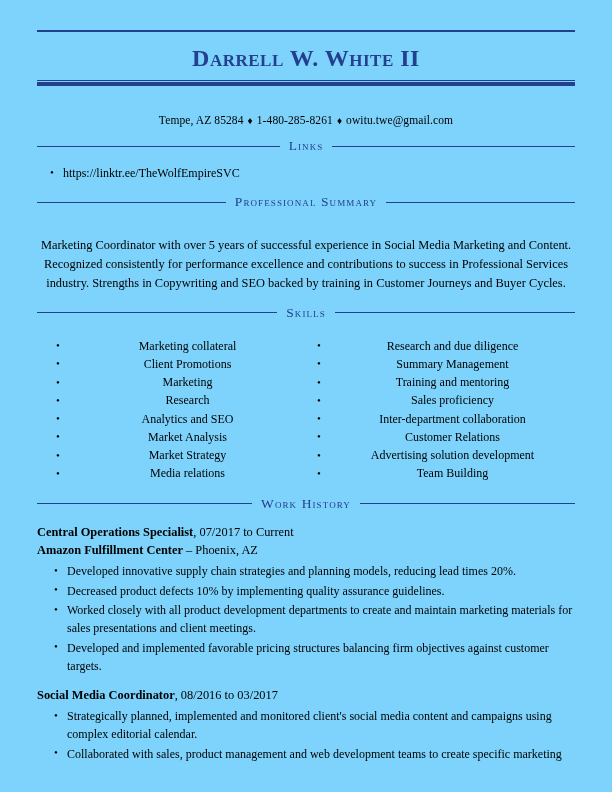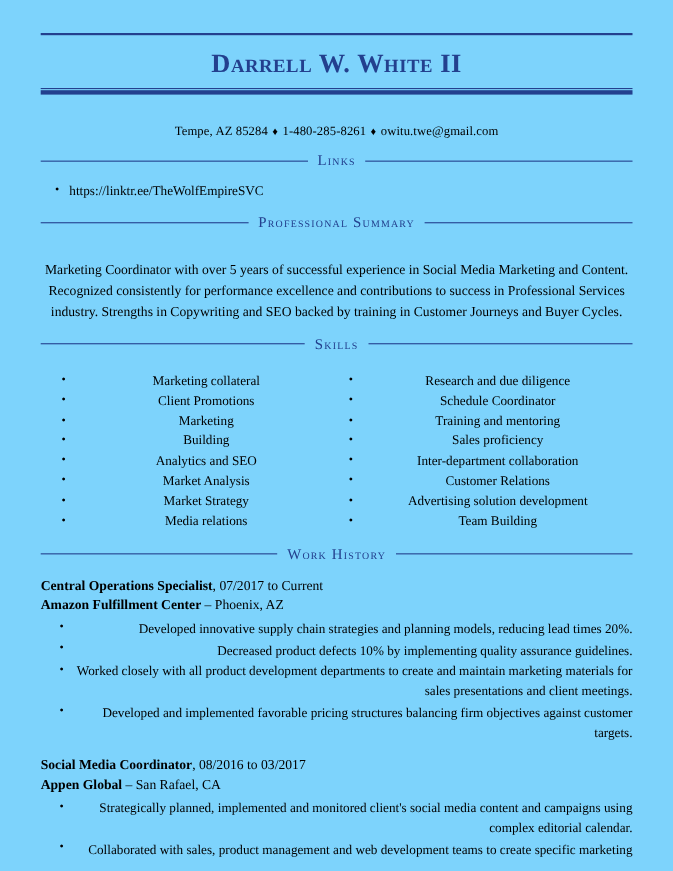--- a/index.html
+++ b/index.html
@@ -130,21 +130,21 @@
   .skills-col.right ul.bullets li::before { left: 11px; }
 
   
   .job { margin-top: 11px; }
   .job:first-of-type { margin-top: 12px; }
   .job-line {
     font-size: 12.4px;
     line-height: 1.48;
   }
   .job-line .strong { font-weight: bold; }
-  .job ul.bullets { margin-top: 3px; text-align: right; }
+  .job ul.bullets { margin-top: 3px; }
   .job ul.bullets li { padding-left: 30px; margin-bottom: 1.5px; }
   .job ul.bullets li::before { left: 17px; }
 </style>
 </head>
 <body>
 
 <div class="page">
   <div class="inner">
 
     <div class="rule-top"></div>
@@ -174,31 +174,31 @@
       <span class="line"></span>
       <span class="title">Skills</span>
       <span class="line"></span>
     </div>
     <div class="skills-wrap">
       <div class="skills-col left">
         <ul class="bullets">
           <li>Marketing collateral</li>
           <li>Client Promotions</li>
           <li>Marketing</li>
-          <li>Building</li>
+          <li>Research</li>
           <li>Analytics and SEO</li>
           <li>Market Analysis</li>
           <li>Market Strategy</li>
           <li>Media relations</li>
         </ul>
       </div>
       <div class="skills-col right">
         <ul class="bullets">
           <li>Research and due diligence</li>
-          <li>Schedule Coordinator</li>
+          <li>Summary Management</li>
           <li>Training and mentoring</li>
           <li>Sales proficiency</li>
           <li>Inter-department collaboration</li>
           <li>Customer Relations</li>
           <li>Advertising solution development</li>
           <li>Team Building</li>
         </ul>
       </div>
     </div>
 
@@ -220,23 +220,20 @@
         <li>Decreased product defects 10% by implementing quality assurance guidelines.</li>
         <li>Worked closely with all product development departments to create and maintain marketing materials for sales presentations and client meetings.</li>
         <li>Developed and implemented favorable pricing structures balancing firm objectives against customer targets.</li>
       </ul>
     </div>
 
     <div class="job">
       <div class="job-line">
         <span class="strong">Social Media Coordinator</span><span>, 08/2016 to 03/2017</span>
       </div>
-      <div class="job-line">
-        <span class="strong">Appen Global</span><span> – San Rafael, CA</span>
-      </div>
       <ul class="bullets">
         <li>Strategically planned, implemented and monitored client's social media content and campaigns using complex editorial calendar.</li>
         <li>Collaborated with sales, product management and web development teams to create specific marketing</li>
       </ul>
     </div>
 
   </div>
 </div>
 
 </body></html>

